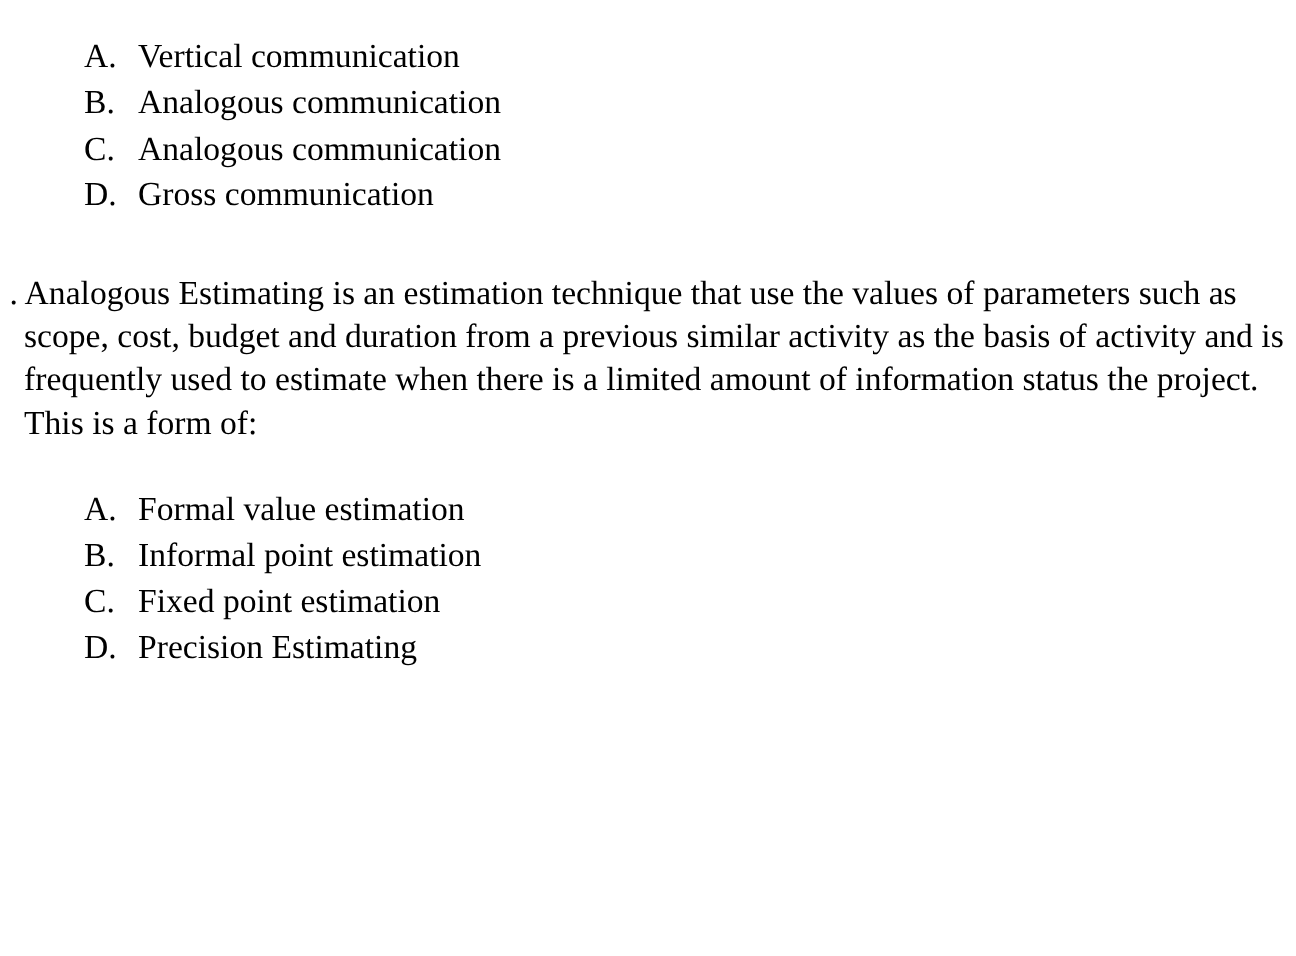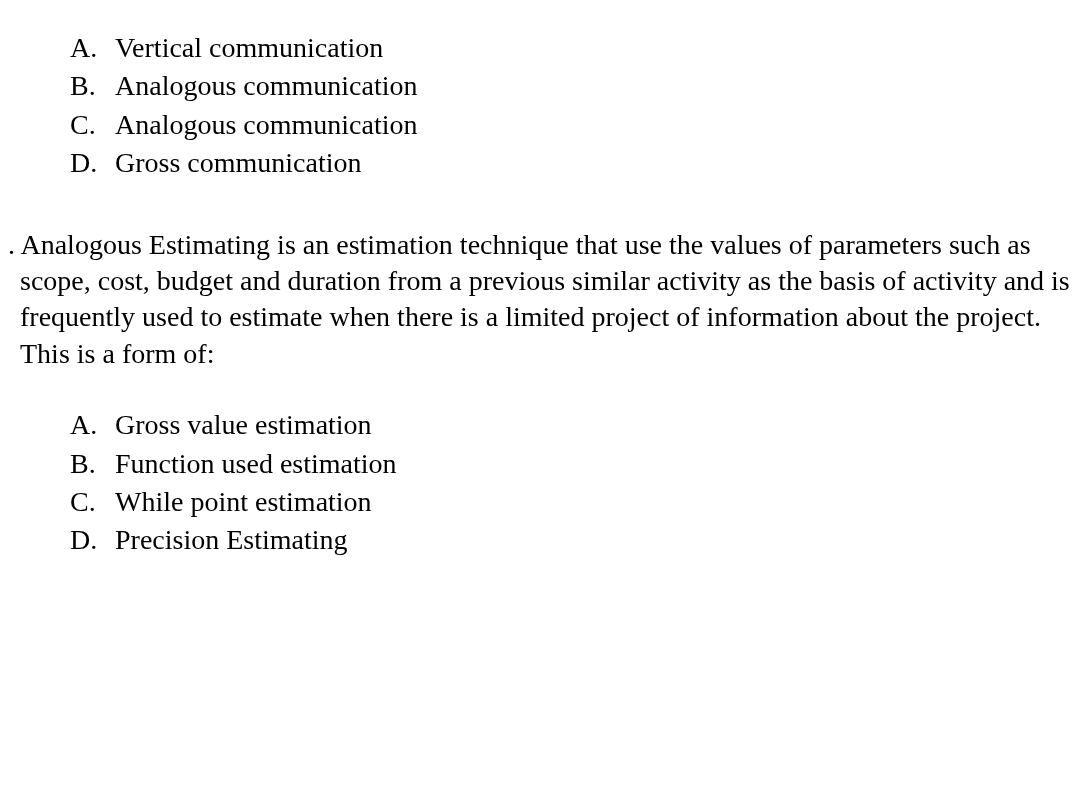--- a/index.html
+++ b/index.html
@@ -59,32 +59,32 @@
       <span class="option-text">Analogous communication</span>
     </div>
     <div class="option-item">
       <span class="option-letter">D.</span>
       <span class="option-text">Gross communication</span>
     </div>
   </div>
 </div>
 
 <div class="question-block">
-  <div class="question-text">Analogous Estimating is an estimation technique that use the values of parameters such as scope, cost, budget and duration from a previous similar activity as the basis of activity and is frequently used to estimate when there is a limited project of information about the project. This is a form of:</div>
+  <div class="question-text">Analogous Estimating is an estimation technique that use the values of parameters such as scope, cost, budget and duration from a previous similar activity as the basis of activity and is frequently used to estimate when there is a limited amount of information status the project. This is a form of:</div>
   <div class="options">
     <div class="option-item">
       <span class="option-letter">A.</span>
-      <span class="option-text">Gross value estimation</span>
+      <span class="option-text">Formal value estimation</span>
     </div>
     <div class="option-item">
       <span class="option-letter">B.</span>
-      <span class="option-text">Function used estimation</span>
+      <span class="option-text">Informal point estimation</span>
     </div>
     <div class="option-item">
       <span class="option-letter">C.</span>
-      <span class="option-text">While point estimation</span>
+      <span class="option-text">Fixed point estimation</span>
     </div>
     <div class="option-item">
       <span class="option-letter">D.</span>
       <span class="option-text">Precision Estimating</span>
     </div>
   </div>
 </div>
 
 </body></html>

